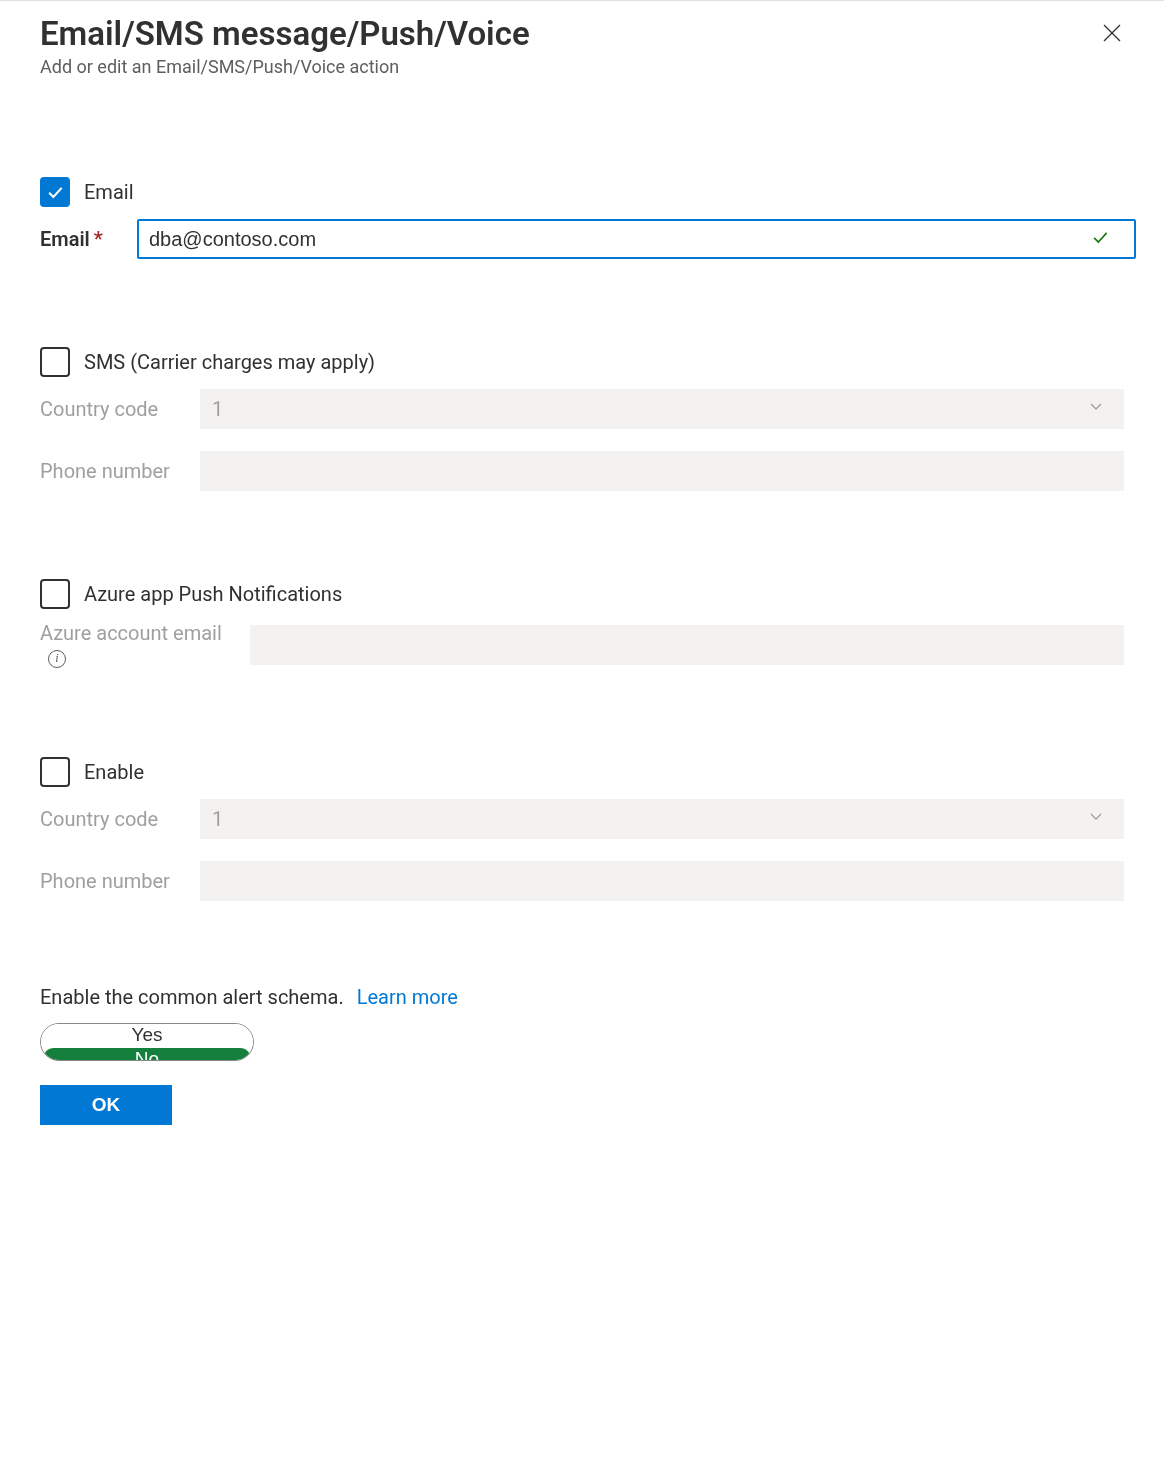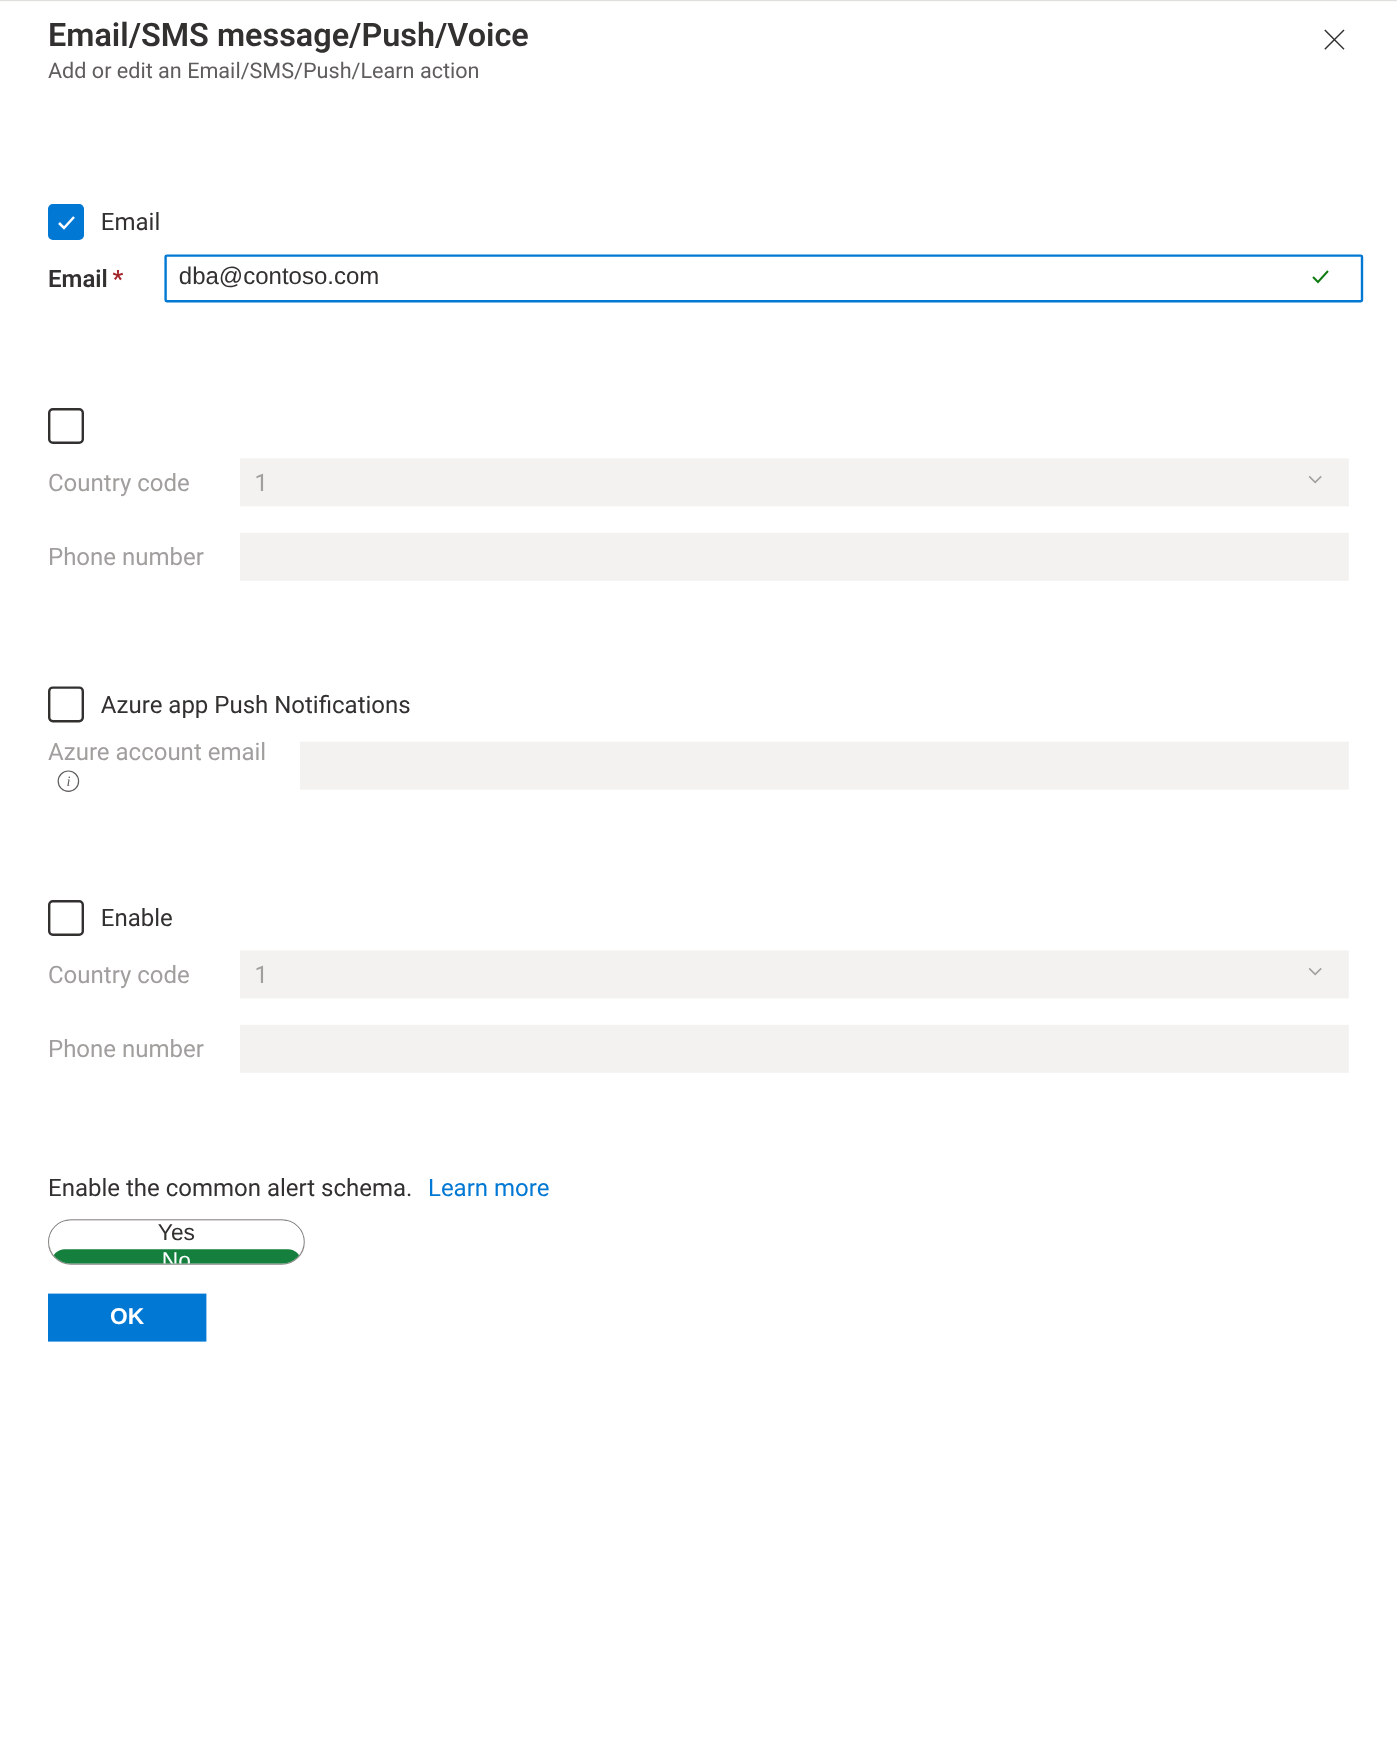--- a/index.html
+++ b/index.html
@@ -14,21 +14,21 @@
     }
     .panel {
       padding: 12px 40px 40px 40px;
     }
     .header {
       display: flex;
       align-items: flex-start;
       justify-content: space-between;
     }
     .header-text .title {
-      font-size: 27px;
+      font-size: 33px;
       font-weight: 600;
       color: #323130;
       line-height: 1.25;
     }
     .header-text .subtitle {
       font-size: 18px;
       color: #605e5c;
       margin-top: 2px;
     }
     .close-btn {
@@ -191,21 +191,21 @@
       cursor: pointer;
     }
   </style>
 </head>
 <body>
 
 <div class="panel">
   <div class="header">
     <div class="header-text">
       <div class="title">Email/SMS message/Push/Voice</div>
-      <div class="subtitle">Add or edit an Email/SMS/Push/Learn action</div>
+      <div class="subtitle">Add or edit an Email/SMS/Push/Voice action</div>
     </div>
     <button class="close-btn">
       <svg viewBox="0 0 24 24">
           <line x1="4" y1="4" x2="20" y2="20"></line>
           <line x1="20" y1="4" x2="4" y2="20"></line>
         </svg>
     </button>
   </div>
 
   
@@ -232,20 +232,21 @@
       </div>
     </div>
   </div>
 
   
   <div class="section">
     <div class="check-row">
       <span class="checkbox">
         
       </span>
+      <span class="check-label">SMS (Carrier charges may apply)</span>
     </div>
     <div class="field-row">
       <span class="field-label disabled">Country code</span>
       <div class="disabled-input">
         <span>1</span>
         <span class="chevron">
           <svg viewBox="0 0 24 24">
               <polyline points="6 9 12 15 18 9"></polyline>
             </svg>
         </span>

